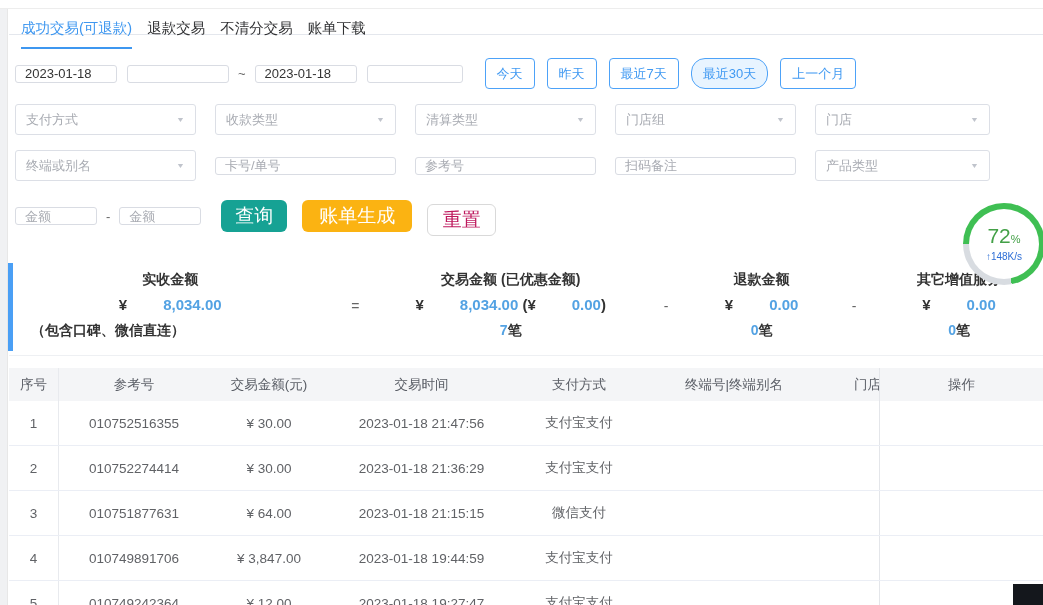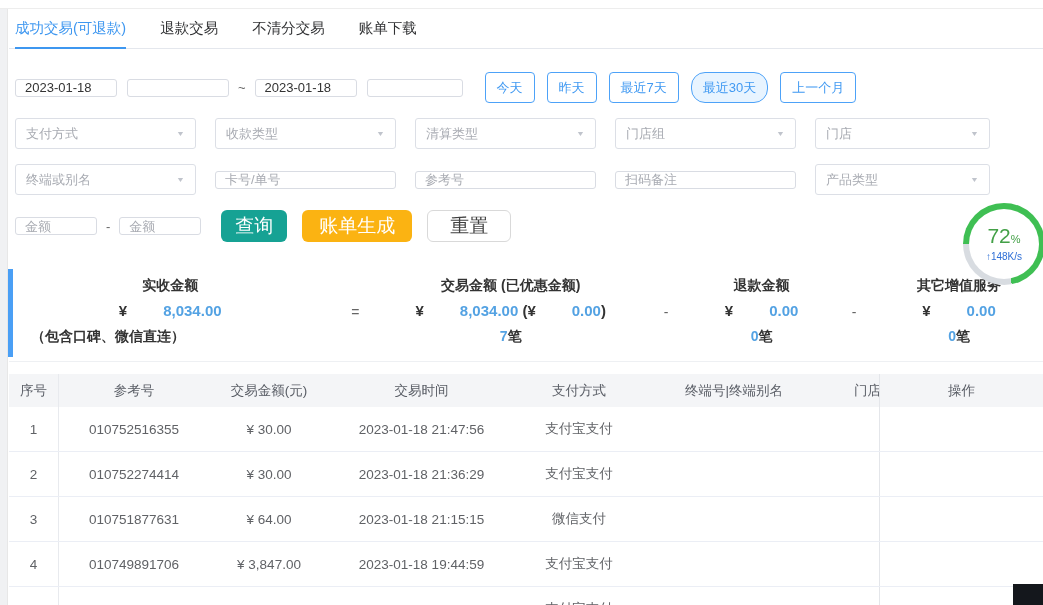--- a/index.html
+++ b/index.html
@@ -7,21 +7,21 @@
   body {
     position:relative; overflow:hidden; background:#fff;
     font-family:"Liberation Sans","DejaVu Sans",sans-serif;
     color:#333;
   }
   .top-line { position:absolute; top:8px; left:0; right:0; height:1px; background:#ededed; }
   .gutter { position:absolute; left:0; top:9px; bottom:0; width:8px; background:#f0f1f3; border-right:1px solid #e7e7e7; }
   .content { margin-left:9px; padding-top:10px; width:1034px; }
 
   
-  .tabs { display:flex; gap:34px; padding-left:6px; height:39px; border-bottom:1px solid #e4e7ed; }
+  .tabs { display:flex; gap:15px; padding-left:12px; height:25px; border-bottom:1px solid #e4e7ed; }
   .tab { font-size:14.5px; color:#303133; line-height:37px; height:39px; cursor:pointer; }
   .tab.active { color:#3e97f0; border-bottom:2px solid #3e97f0; }
 
   
   .frow { display:flex; align-items:center; margin-left:6px; }
   .r1 { margin-top:23px; }
   .r2,.r3,.r4 { margin-top:15px; }
   .inp {
     height:18px; border:1px solid #d9dce3; border-radius:3px; background:#fff;
     font-size:13px; color:#333; padding:0 9px; outline:none;
@@ -43,21 +43,21 @@
     color:#a8abb2; font-size:13px; margin-right:19px; cursor:pointer;
   }
   .sel .caret { color:#c0c4cc; font-size:9px; transform:scaleY(.8); }
   .tin { width:181px; margin-right:19px; }
   .w-amt { width:82px; }
   .dash { margin:0 9px; color:#666; font-size:13px; }
   .btn { height:32px; border:none; border-radius:6px; font-size:19px; cursor:pointer;
          font-family:Liberation Serif, serif; }
   .btn-query { background:#16a294; color:#fff; width:66px; margin-left:20px; }
   .btn-bill  { background:#fbb312; color:#fff; padding:0 17px; margin-left:15px; }
-  .btn-reset { background:#fff; color:#404040; border:1px solid #d9d9d9; width:84px; margin-left:15px; }
+  .btn-reset { background:#fff; color:#be185d; border:1px solid #d9d9d9; width:69px; margin-left:15px;margin-top:8px; }
 
   
   .summary { position:relative; margin-top:25px; padding:6px 0 12px; border-bottom:1px solid #eef0f3; display:flex; }
   .accent { position:absolute; left:-1px; top:2px; bottom:4px; width:5px; background:#4a9ff5; }
   .scol { text-align:center; }
   .scol .lab { font-size:14px; font-weight:bold; color:#333; line-height:24px; }
   .scol .val { font-size:15px; font-weight:bold; color:#333; line-height:27px; }
   .scol .val .blue { color:#53a2e3;padding-left:36px; }
   .scol .foot { font-size:14px; line-height:25px; color:#333; font-weight:bold; }
   .scol .foot .blue { color:#53a2e3; }

